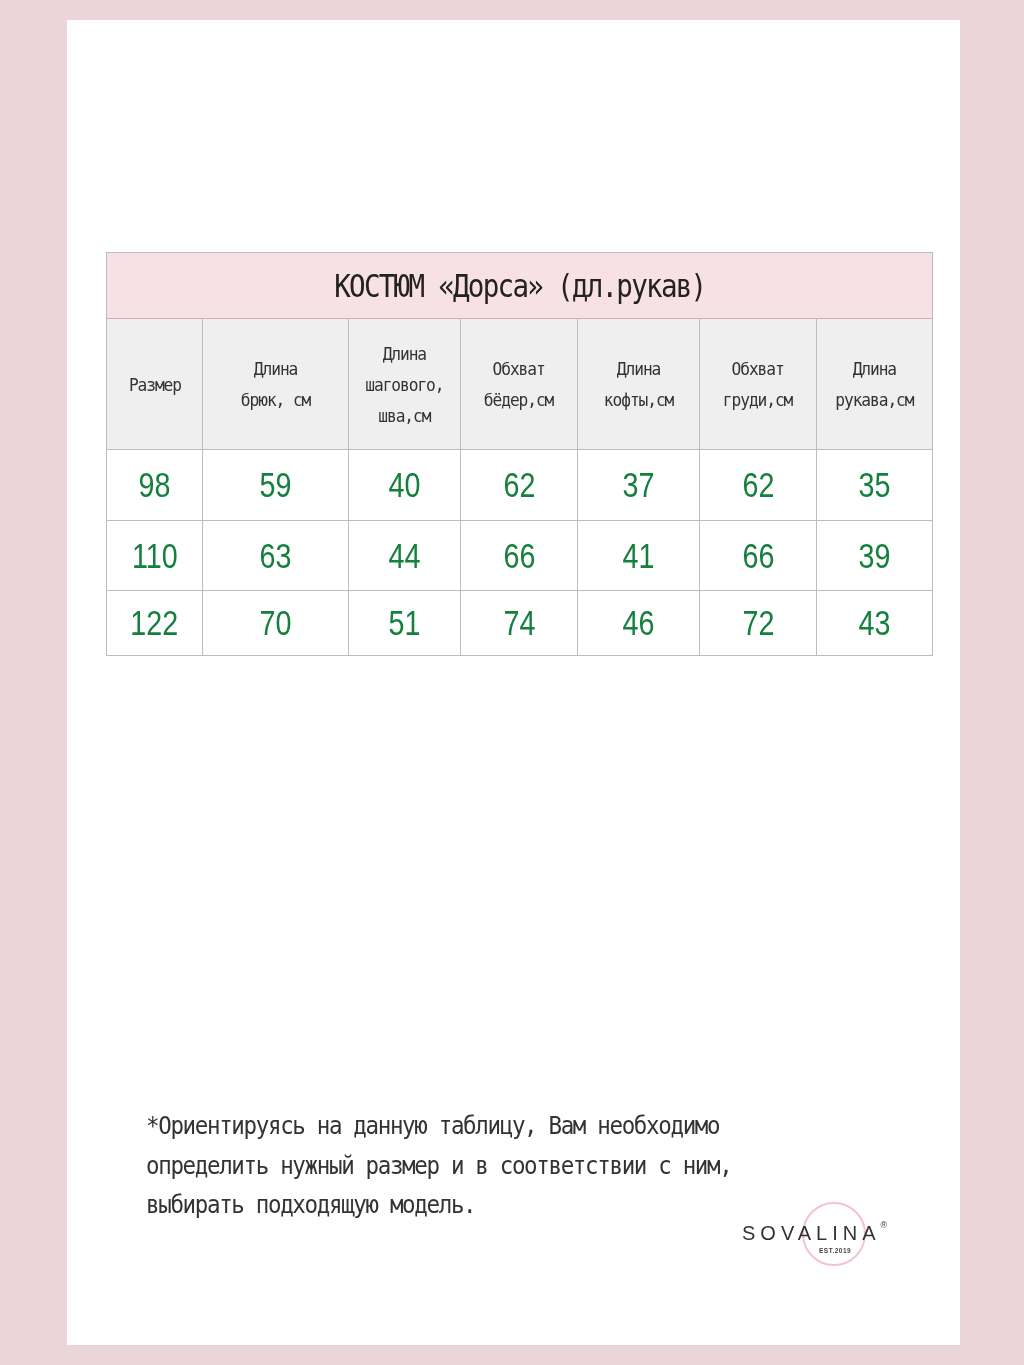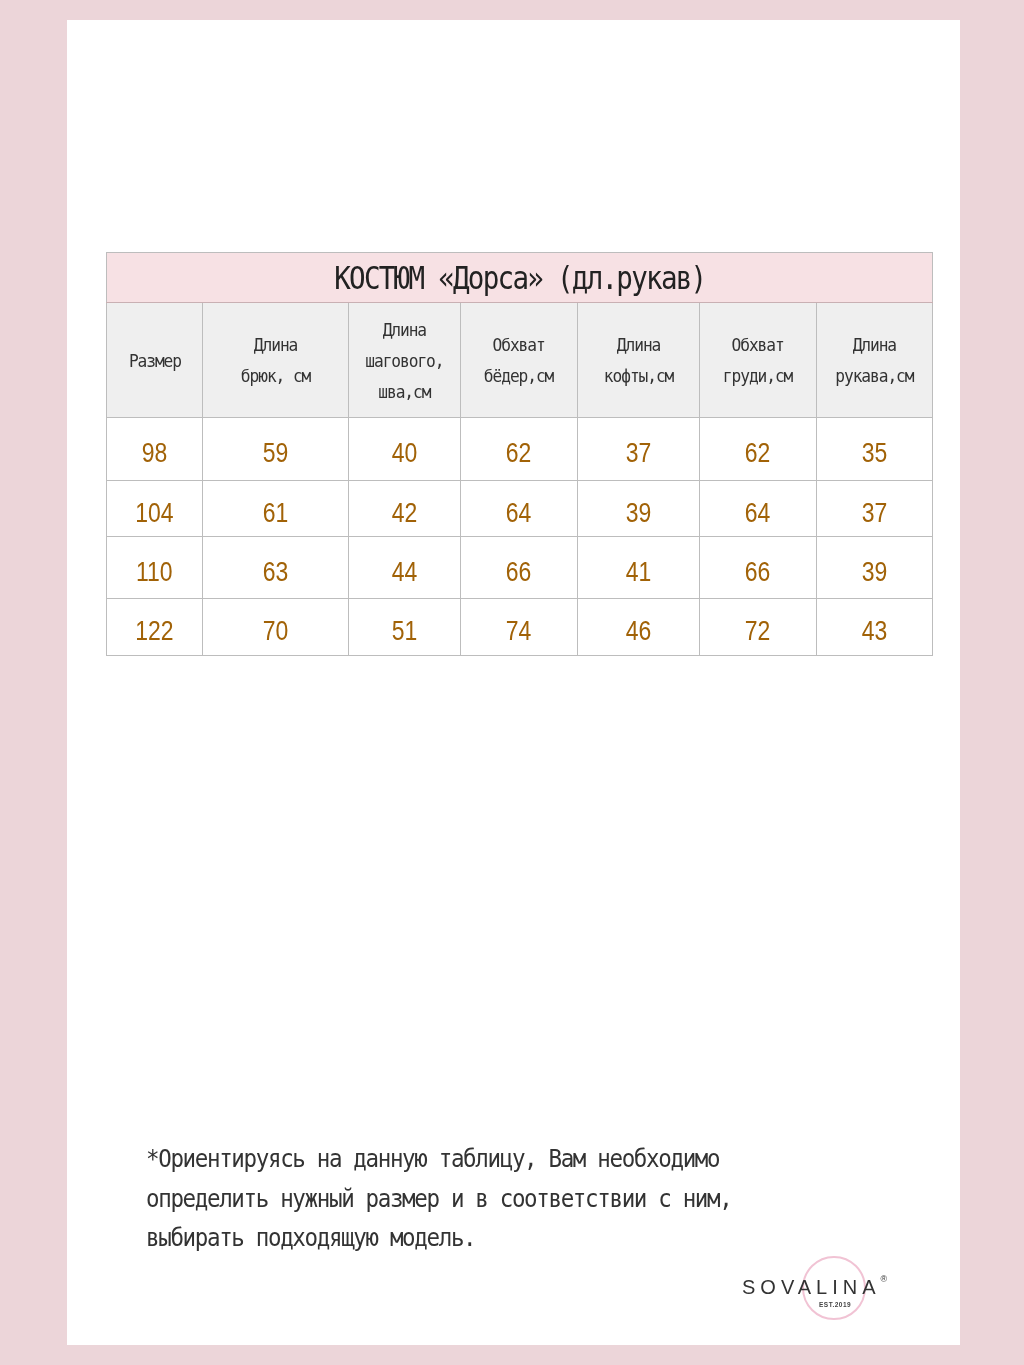--- a/index.html
+++ b/index.html
@@ -27,21 +27,21 @@
       position: absolute;
       left: 106px;
       top: 252px;
       width: 826px;
       border-collapse: collapse;
       table-layout: fixed;
       border: 1.5px solid #777777;
     }
     .size-table td, .size-table th {
       border: 1px solid #bdbdbd;
-      padding: 0;
+      padding: 8px;
       text-align: center;
       vertical-align: middle;
       text-decoration: underline;
     }
     .title-row td {
       height: 49px;
       background: #f7e1e4;
       font-family: "DejaVu Sans Mono", "Liberation Mono", monospace;
       font-size: 32px;
       letter-spacing: -2px;
@@ -63,22 +63,22 @@
       color: #333;
       letter-spacing: -1.2px;
     }
     .header-row th span {
       display: inline-block;
       transform: scaleX(0.9);
       white-space: pre-line;
     }
     .data-row td {
       font-family: "Liberation Sans", "DejaVu Sans", sans-serif;
-      font-size: 28px;
-      color: #a16207;
+      font-size: 35px;
+      color: #15803d;
       padding-top: 8px;
     }
     .data-row td span {
       display: inline-block;
       transform: scaleX(0.82);
     }
     .r1 td { height: 54px; }
     .r2 td { height: 47px; }
     .r3 td { height: 53px; margin-left: 43px; }
     .r4 td { height: 52px; }
@@ -88,33 +88,32 @@
     .note {
       position: absolute;
       left: 146px;
       top: 1106px;
       width: 760px;
       font-family: "DejaVu Sans Mono", "Liberation Mono", monospace;
       font-size: 25px;
       line-height: 39.5px;
       letter-spacing: -1.5px;
       color: #333;
-      margin-top: 33px;
     }
     .note .line {
       display: block;
       white-space: nowrap;
       transform: scaleX(0.9);
       transform-origin: left center;
     }
 
     .logo {
       position: absolute;
       left: 742px;
-      top: 1254px;
+      top: 1200px;
       width: 185px;
       height: 72px;
     }
     .logo-ring {
       position: absolute;
       left: 60px;
       top: 2px;
       width: 64px;
       height: 64px;
       border-radius: 50%;
@@ -187,29 +186,20 @@
 
   <tr class="data-row r1">
     <td><span>98</span></td>
     <td><span>59</span></td>
     <td><span>40</span></td>
     <td><span>62</span></td>
     <td><span>37</span></td>
     <td><span>62</span></td>
     <td><span>35</span></td>
   </tr>
-  <tr class="data-row r2">
-    <td><span>104</span></td>
-    <td><span>61</span></td>
-    <td><span>42</span></td>
-    <td><span>64</span></td>
-    <td><span>39</span></td>
-    <td><span>64</span></td>
-    <td><span>37</span></td>
-  </tr>
   <tr class="data-row r3">
     <td><span>110</span></td>
     <td><span>63</span></td>
     <td><span>44</span></td>
     <td><span>66</span></td>
     <td><span>41</span></td>
     <td><span>66</span></td>
     <td><span>39</span></td>
   </tr>
   <tr class="data-row r5">

